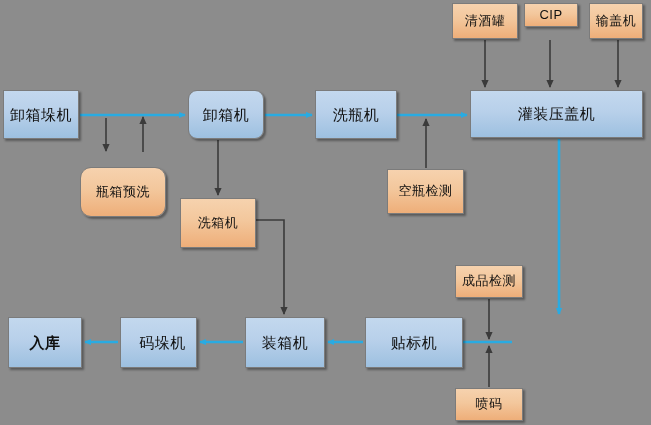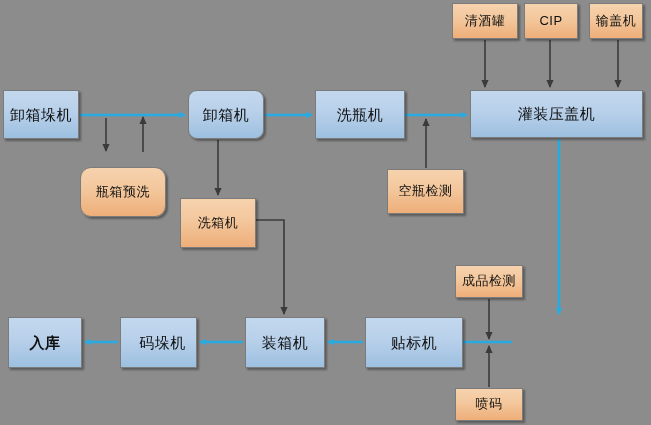--- a/index.html
+++ b/index.html
@@ -99,33 +99,33 @@
   </div>
 
   <div class="node blue sz-lg" style="left:188px; top:90px; width:76px; height:49px;border-radius:9px;">
     <span class="lbl">卸箱机</span>
   </div>
 
   <div class="node orange sz-md" style="left:180px; top:198px; width:76px; height:50px;">
     <span class="lbl">洗箱机</span>
   </div>
 
-  <div class="node blue sz-lg" style="left:315px; top:90px; width:90px; height:49px;">
+  <div class="node blue sz-lg" style="left:315px; top:90px; width:82px; height:49px;">
     <span class="lbl">洗瓶机</span>
   </div>
 
   <div class="node orange sz-sm" style="left:387px; top:169px; width:77px; height:45px;">
     <span class="lbl">空瓶检测</span>
   </div>
 
   <div class="node orange sz-sm" style="left:452px; top:3px; width:66px; height:36px;">
     <span class="lbl">清酒罐</span>
   </div>
 
-  <div class="node orange sz-sm" style="left:524px; top:3px; width:54px; height:36px;">
+  <div class="node orange sz-sm" style="left:524px; top:3px; width:54px; height:24px;">
     <span class="lbl">CIP</span>
   </div>
 
   <div class="node orange sz-sm" style="left:589px; top:3px; width:54px; height:36px;">
     <span class="lbl">输盖机</span>
   </div>
 
   <div class="node blue sz-lg" style="left:470px; top:90px; width:173px; height:48px;">
     <span class="lbl">灌装压盖机</span>
   </div>

